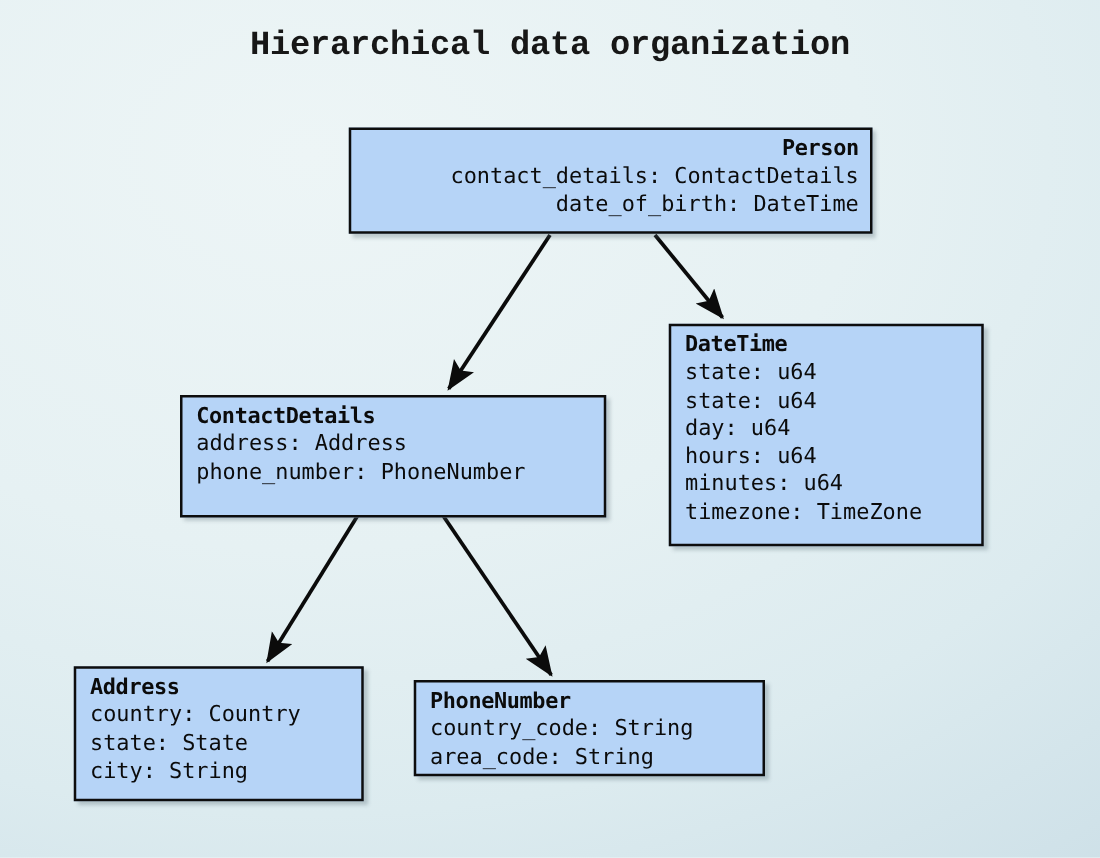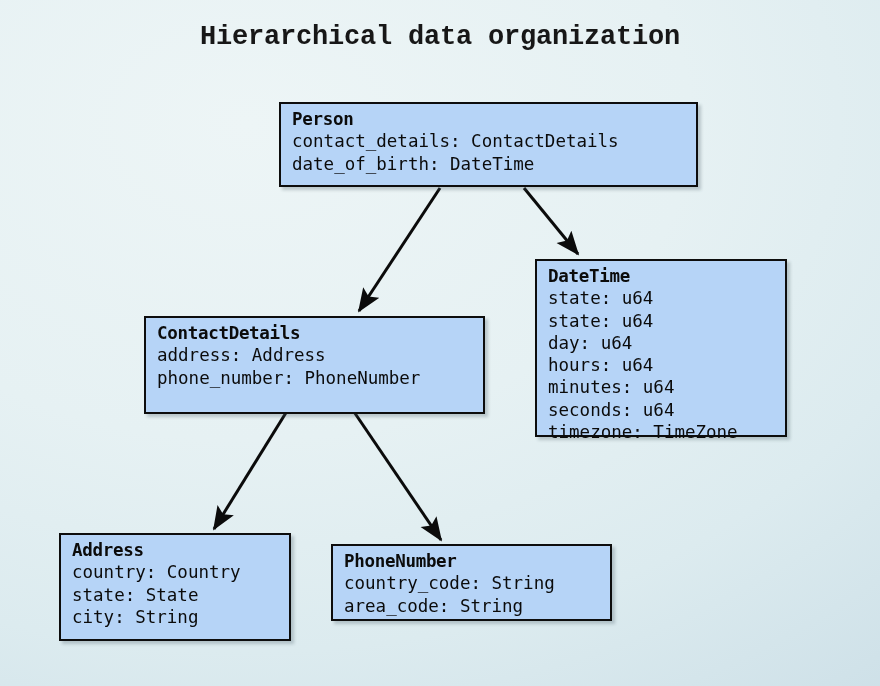--- a/index.html
+++ b/index.html
@@ -55,21 +55,21 @@
     white-space: nowrap;
   }
   .node .nd-title {
     font-weight: bold;
     font-size: 17.5px;
     letter-spacing: -0.3px;
   }
   .node .nd-field {
     font-weight: normal;
   }
-  #node-person      { left: 279px; top: 102px;  width: 419px; height: 85px; }
+  #node-person      { left: 279px; top: 102px;  width: 419px; height: 85px; text-align: right; }
   #node-datetime    { left: 535px; top: 259px;  width: 252px; height: 178px; }
   #node-contact     { left: 144px; top: 316px;  width: 341px; height: 98px; }
   #node-address     { left: 59px;  top: 533px;  width: 232px; height: 108px; }
   #node-phone       { left: 331px; top: 544px;  width: 281px; height: 77px; }
 </style>
 </head>
 <body>
 
 <div id="slide">
 
@@ -93,21 +93,20 @@
     <div class="nd-field">date_of_birth: DateTime</div>
   </div>
 
   <div class="node" id="node-datetime">
     <div class="nd-title">DateTime</div>
     <div class="nd-field">state: u64</div>
     <div class="nd-field">state: u64</div>
     <div class="nd-field">day: u64</div>
     <div class="nd-field">hours: u64</div>
     <div class="nd-field">minutes: u64</div>
-    <div class="nd-field">seconds: u64</div>
     <div class="nd-field">timezone: TimeZone</div>
   </div>
 
   <div class="node" id="node-contact">
     <div class="nd-title">ContactDetails</div>
     <div class="nd-field">address: Address</div>
     <div class="nd-field">phone_number: PhoneNumber</div>
   </div>
 
   <div class="node" id="node-address">

